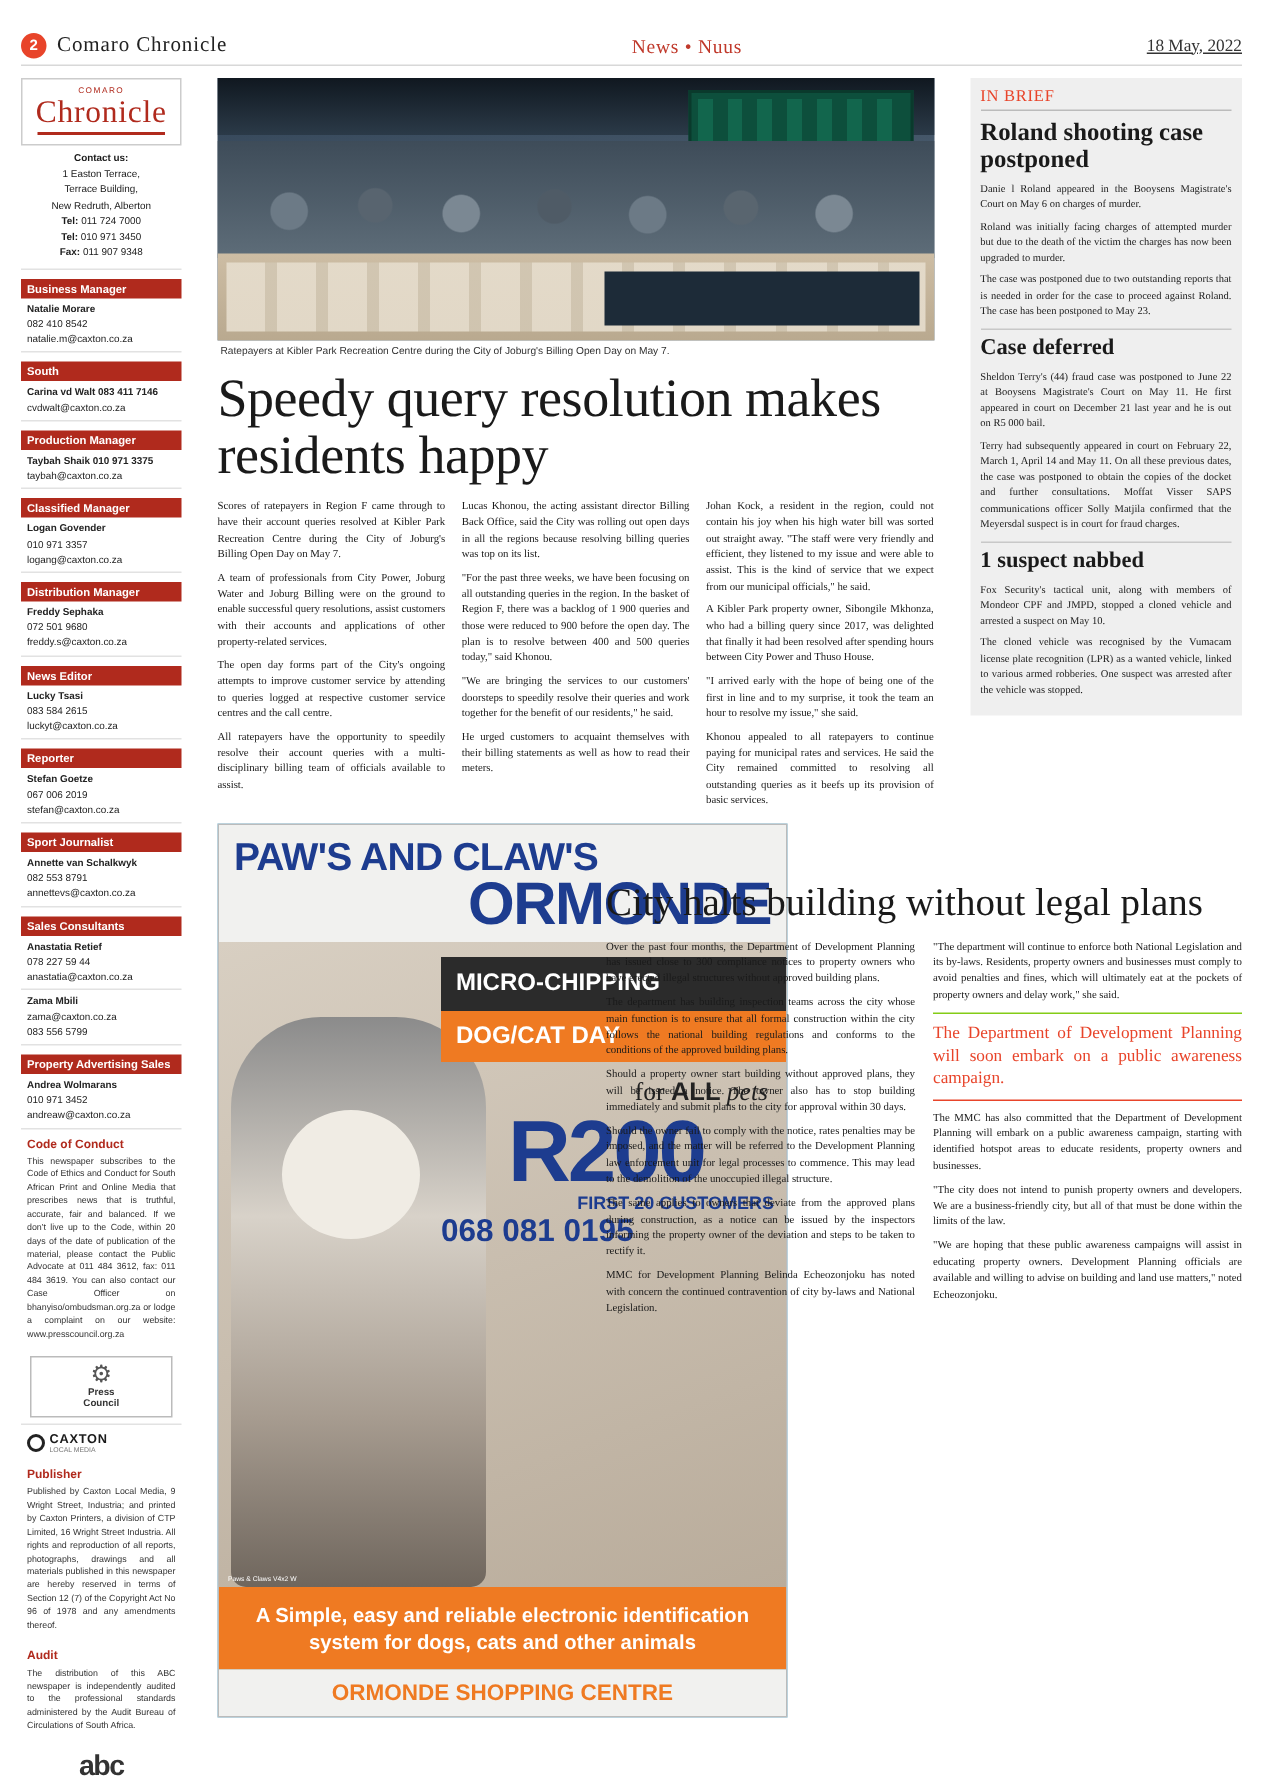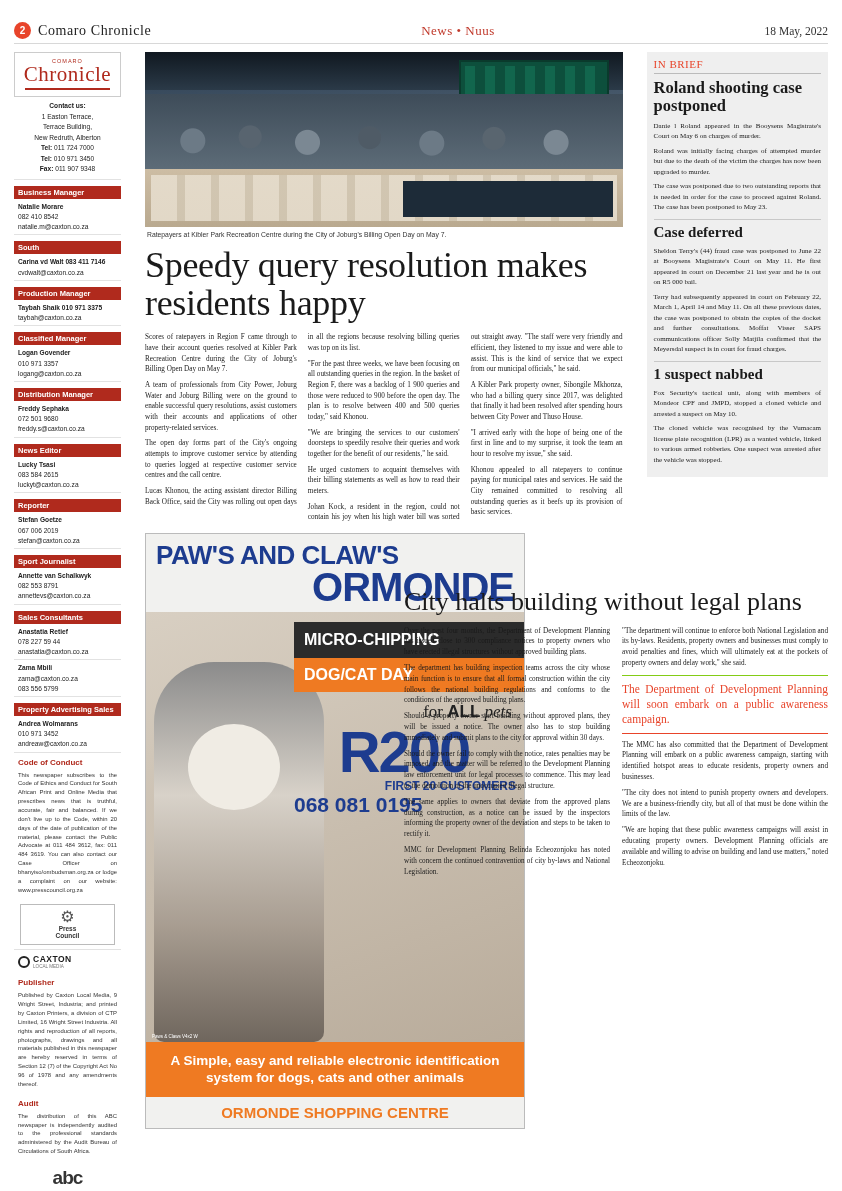--- a/index.html
+++ b/index.html
@@ -15,21 +15,21 @@
 
   
   .topbar { display: flex; align-items: center; height: 26px; border-bottom: 1px solid #d8d8d8; }
   .page-num {
     width: 17px; height: 17px; border-radius: 50%; background: #e8442a; color: #fff;
     font-family: "Liberation Sans", sans-serif; font-size: 10px; font-weight: bold;
     display: flex; align-items: center; justify-content: center; margin-right: 7px;
   }
   .pub-name { font-family: "Liberation Serif", serif; font-size: 14px; letter-spacing: .6px; color: #222; }
   .top-center { flex: 1; text-align: center; font-family: "Liberation Serif", serif; font-size: 13px; color: #c0392b; letter-spacing: .5px; }
-  .top-date { font-family: "Liberation Serif", serif; font-size: 11.5px; color: #333; }
+  .top-date { font-family: "Liberation Serif", serif; font-size: 11.5px; color: #333; text-decoration: underline; }
 
   
   .grid { display: flex; gap: 24px; margin-top: 8px; }
   .col-left { width: 112px; }
   .col-mid { width: 500px; }
   .col-right { width: 190px; }
 
   
   .logo-box { border: 1px solid #ccc; padding: 5px 4px 6px 4px; text-align: center; }
   .logo-kicker { font-family: "Liberation Sans", sans-serif; font-size: 5.5px; letter-spacing: 1px; color: #b02a1d; }
@@ -272,20 +272,21 @@
         <div class="lp-table"></div>
       </div>
       <div class="photo-caption">Ratepayers at Kibler Park Recreation Centre during the City of Joburg's Billing Open Day on May 7.</div>
 
       <h1 class="headline">Speedy query resolution makes residents happy</h1>
 
       <div class="cols3">
         <p>Scores of ratepayers in Region F came through to have their account queries resolved at Kibler Park Recreation Centre during the City of Joburg's Billing Open Day on May 7.</p>
         <p>A team of professionals from City Power, Joburg Water and Joburg Billing were on the ground to enable successful query resolutions, assist customers with their accounts and applications of other property-related services.</p>
         <p>The open day forms part of the City's ongoing attempts to improve customer service by attending to queries logged at respective customer service centres and the call centre.</p>
+        <p>All ratepayers have the opportunity to speedily resolve their account queries with a multi-disciplinary billing team of officials available to assist.</p>
         <p>Lucas Khonou, the acting assistant director Billing Back Office, said the City was rolling out open days in all the regions because resolving billing queries was top on its list.</p>
         <p>"For the past three weeks, we have been focusing on all outstanding queries in the region. In the basket of Region F, there was a backlog of 1 900 queries and those were reduced to 900 before the open day. The plan is to resolve between 400 and 500 queries today," said Khonou.</p>
         <p>"We are bringing the services to our customers' doorsteps to speedily resolve their queries and work together for the benefit of our residents," he said.</p>
         <p>He urged customers to acquaint themselves with their billing statements as well as how to read their meters.</p>
         <p>Johan Kock, a resident in the region, could not contain his joy when his high water bill was sorted out straight away. "The staff were very friendly and efficient, they listened to my issue and were able to assist. This is the kind of service that we expect from our municipal officials," he said.</p>
         <p>A Kibler Park property owner, Sibongile Mkhonza, who had a billing query since 2017, was delighted that finally it had been resolved after spending hours between City Power and Thuso House.</p>
         <p>"I arrived early with the hope of being one of the first in line and to my surprise, it took the team an hour to resolve my issue," she said.</p>
         <p>Khonou appealed to all ratepayers to continue paying for municipal rates and services. He said the City remained committed to resolving all outstanding queries as it beefs up its provision of basic services.</p>
       </div>
 

